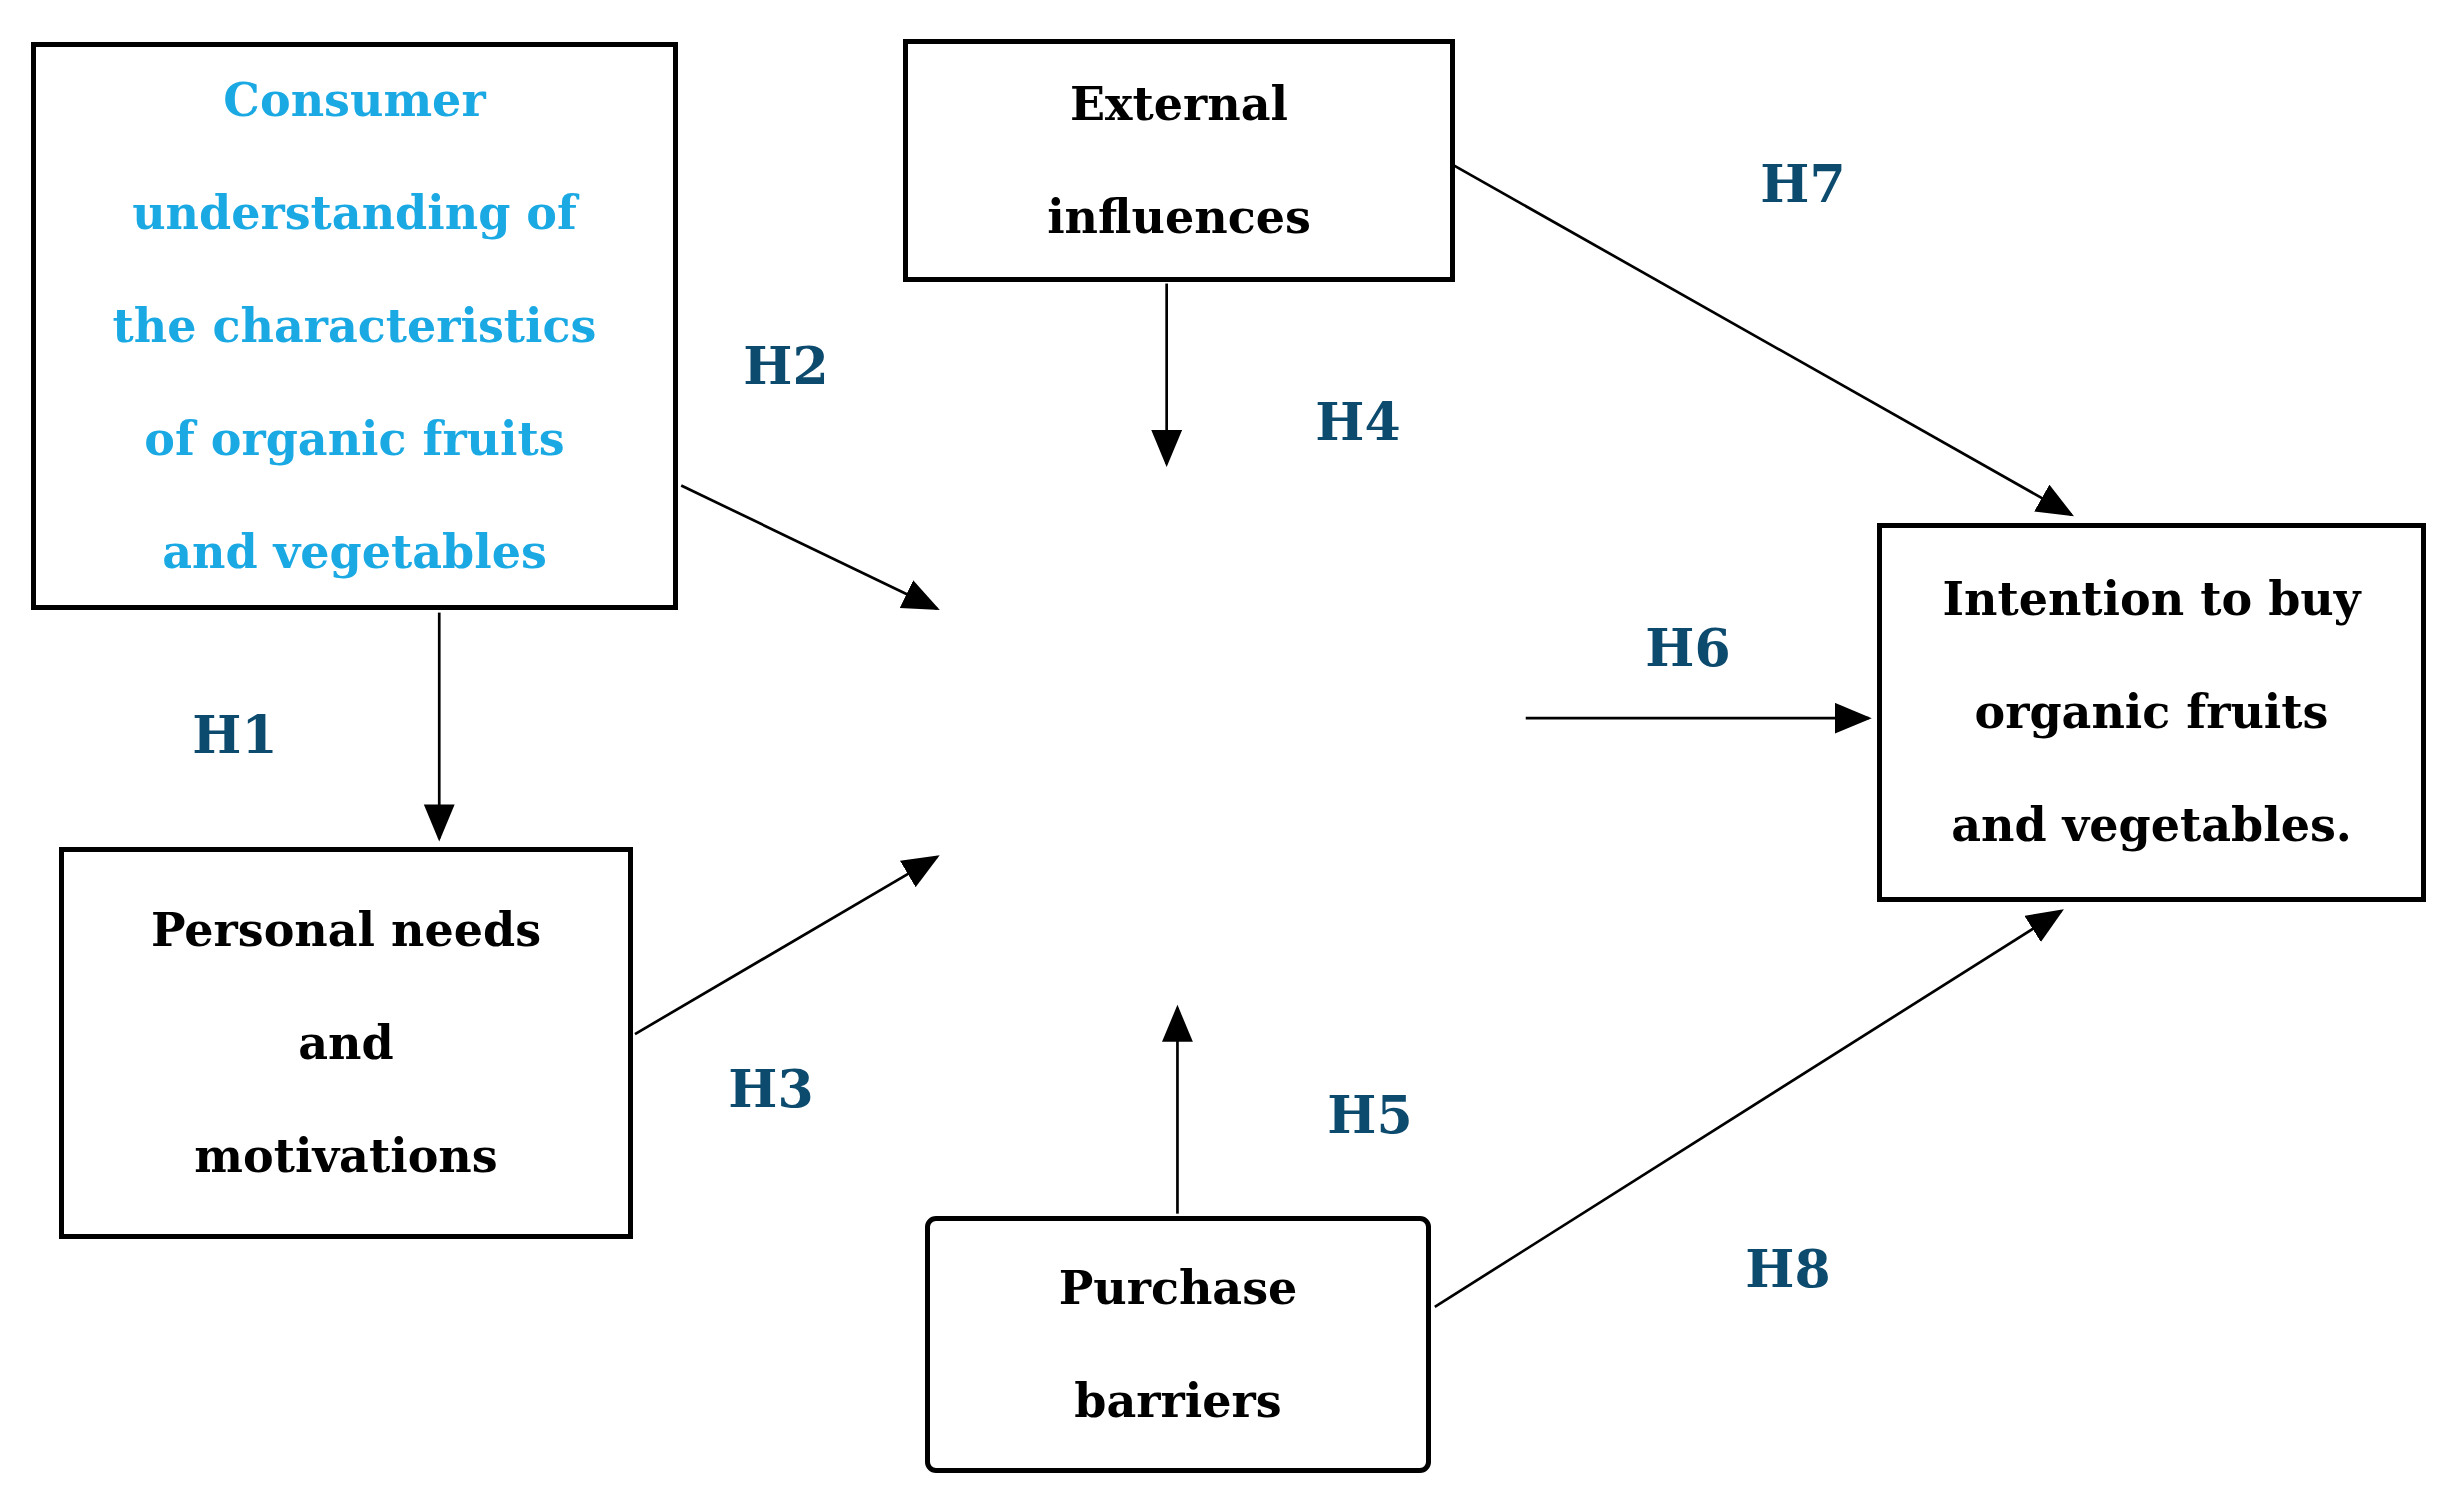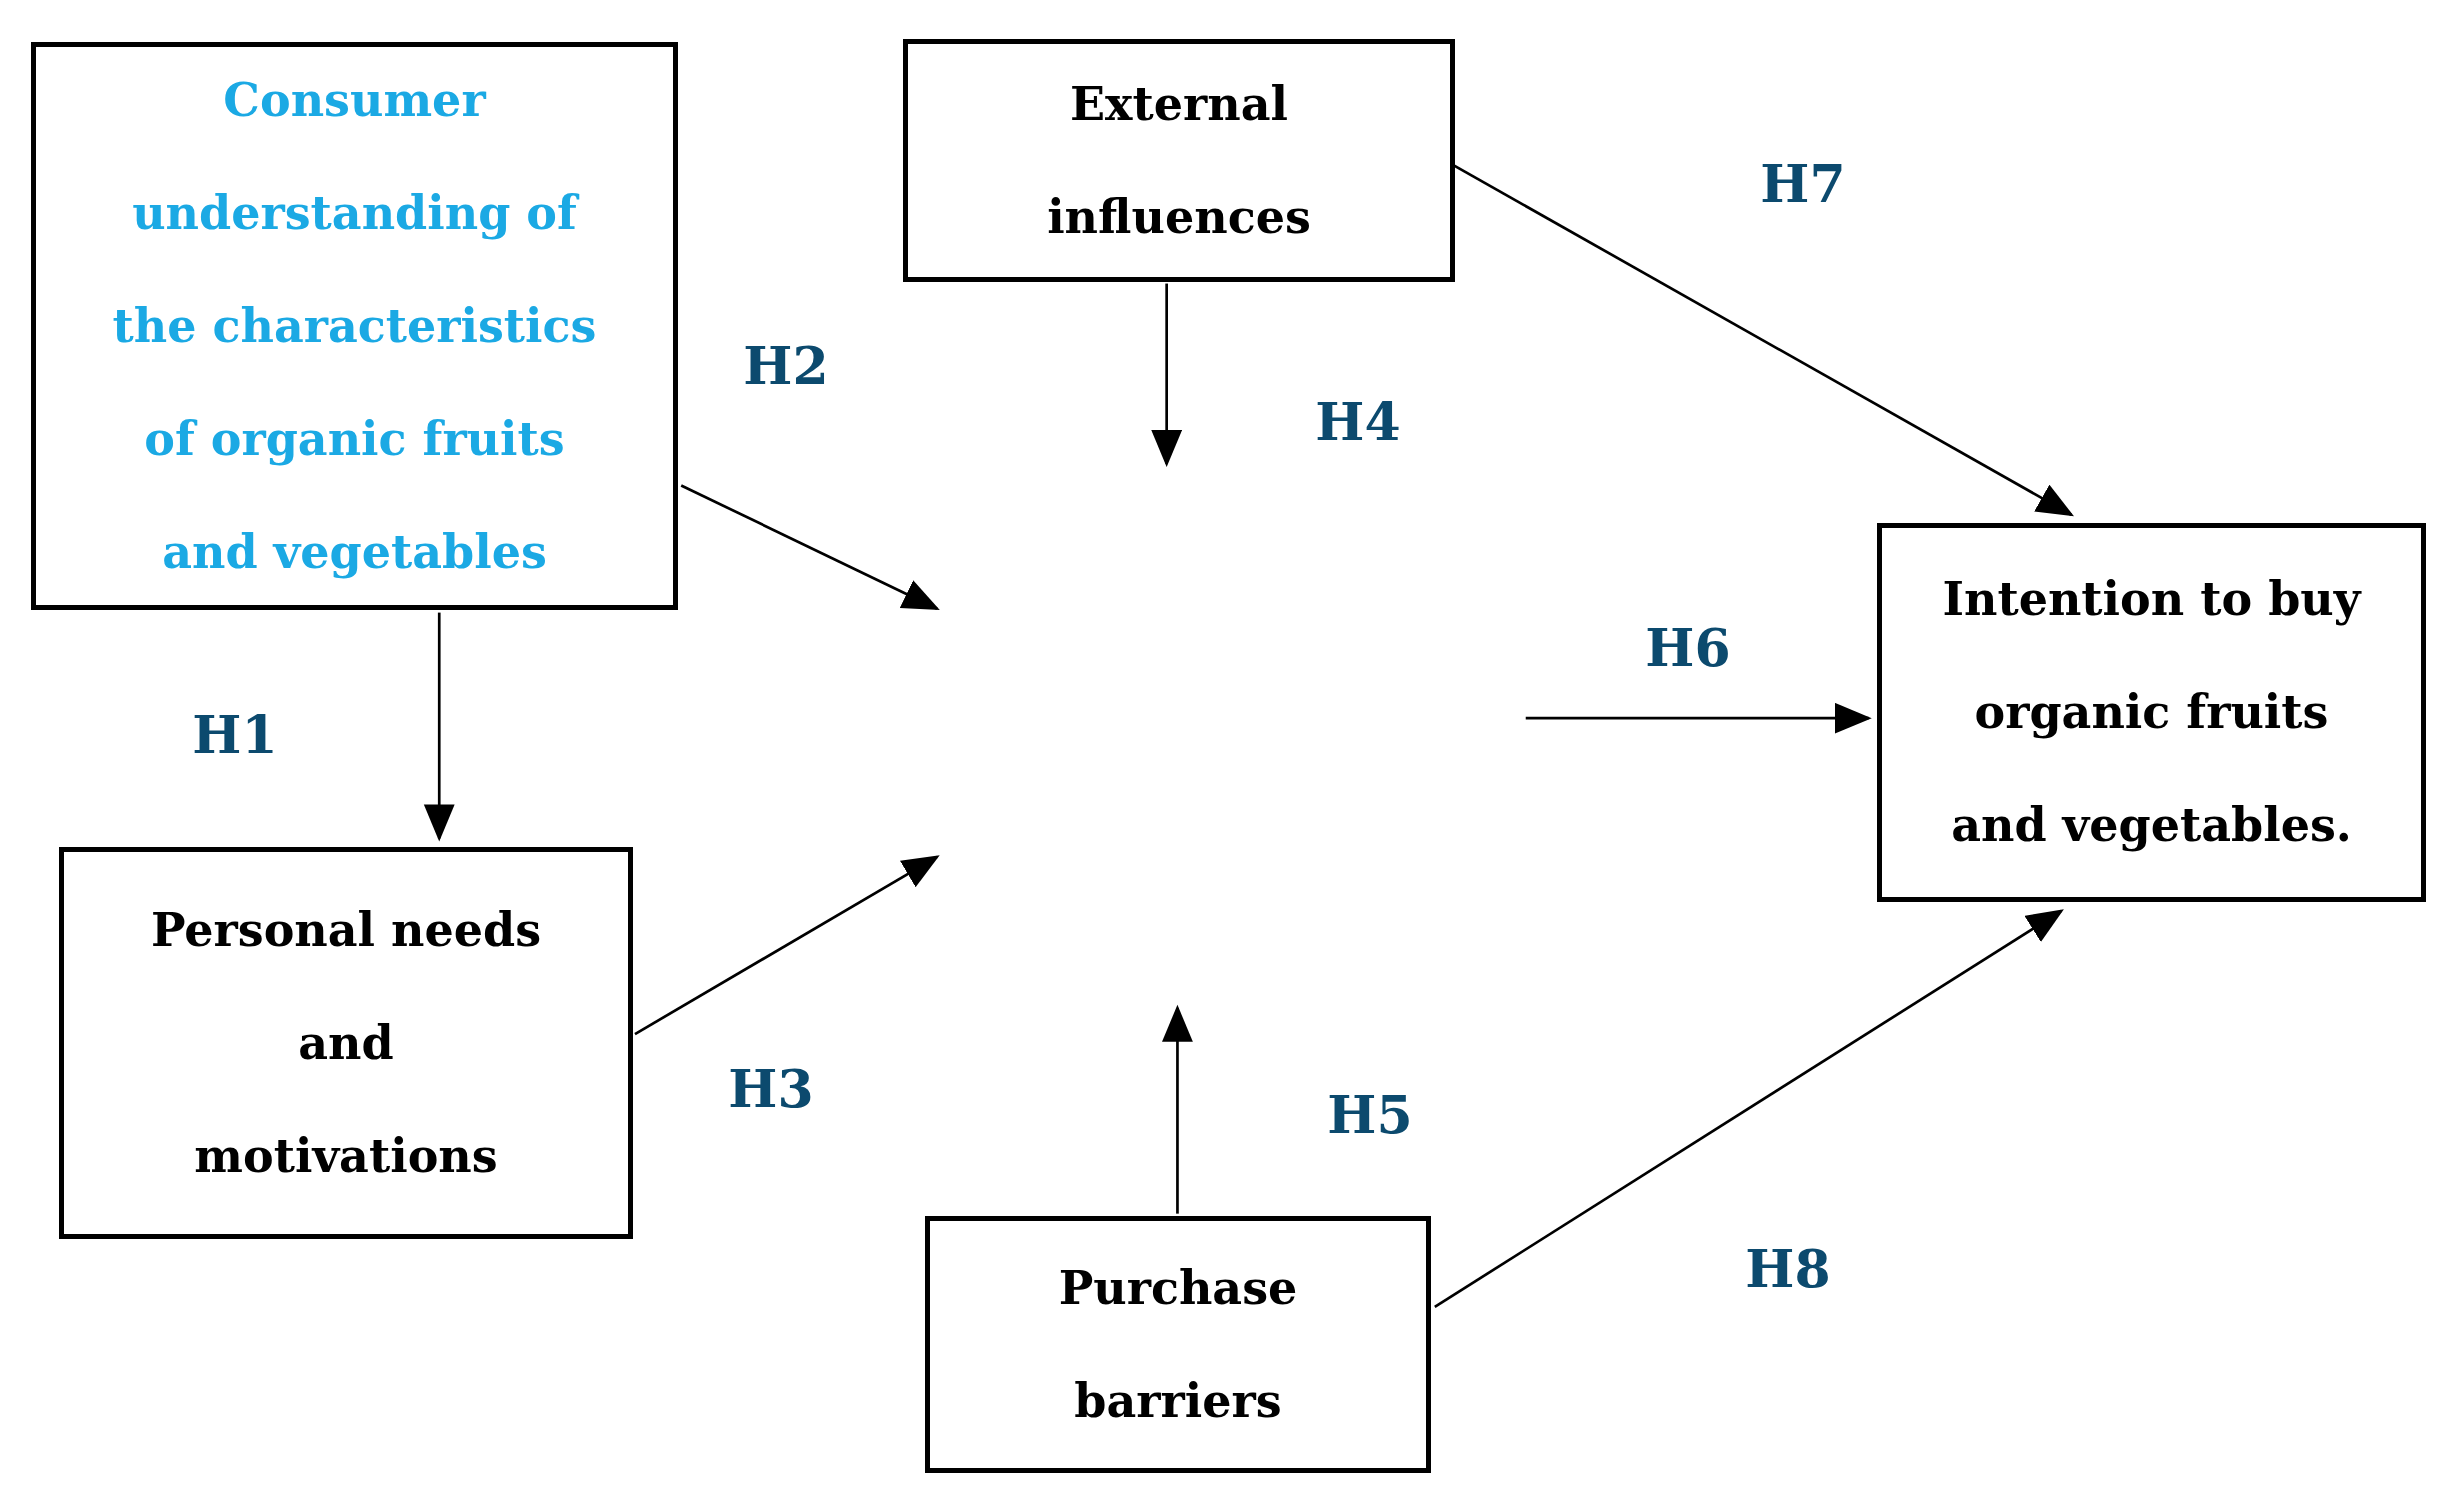--- a/index.html
+++ b/index.html
@@ -90,21 +90,21 @@
 influences</span>
   </div>
 
 
   <div class="node-box" style="left:59px; top:847px; width:574px; height:392px;">
     <span class="node-label">Personal needs
 and
 motivations</span>
   </div>
 
-  <div class="node-box" style="left:925px; top:1216px; width:506px; height:257px;">
+  <div class="node-box" style="left:925px; top:1216px; width:506px; height:257px;border-radius:11px;">
     <span class="node-label">Purchase
 barriers</span>
   </div>
 
   <div class="node-box" style="left:1877px; top:523px; width:549px; height:379px;">
     <span class="node-label">Intention to buy
 organic fruits
 and vegetables.</span>
   </div>
 

